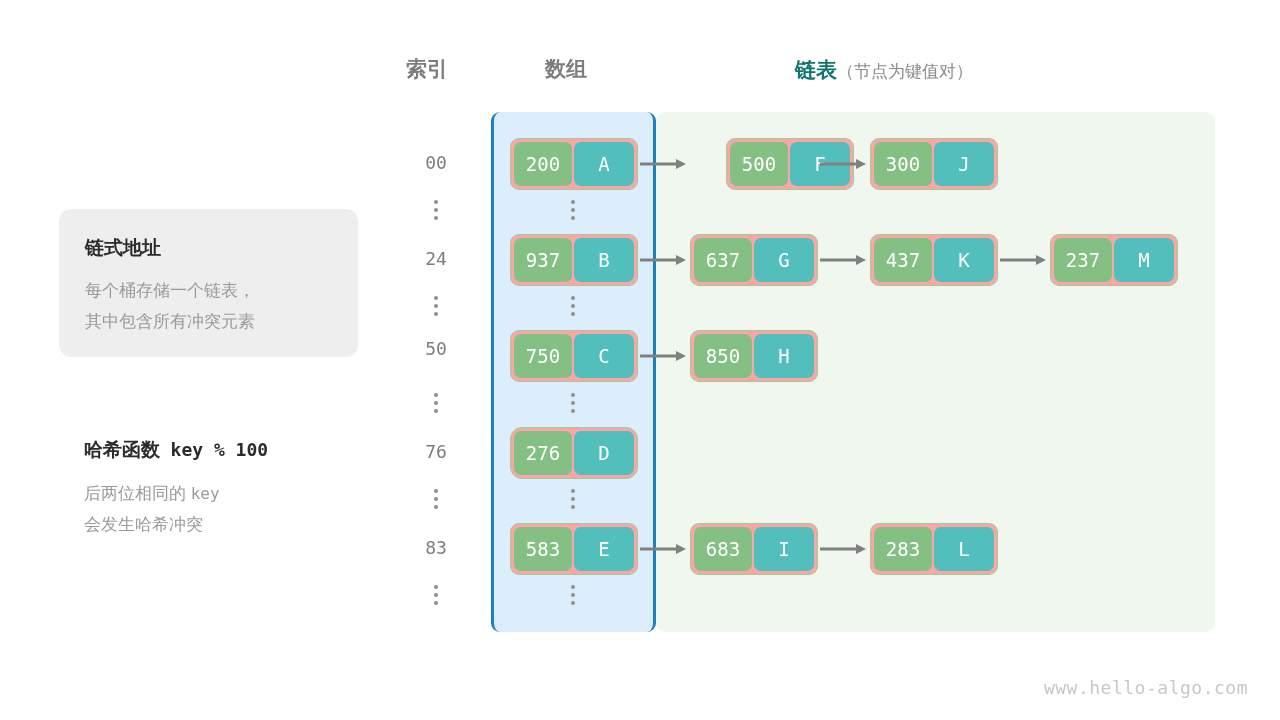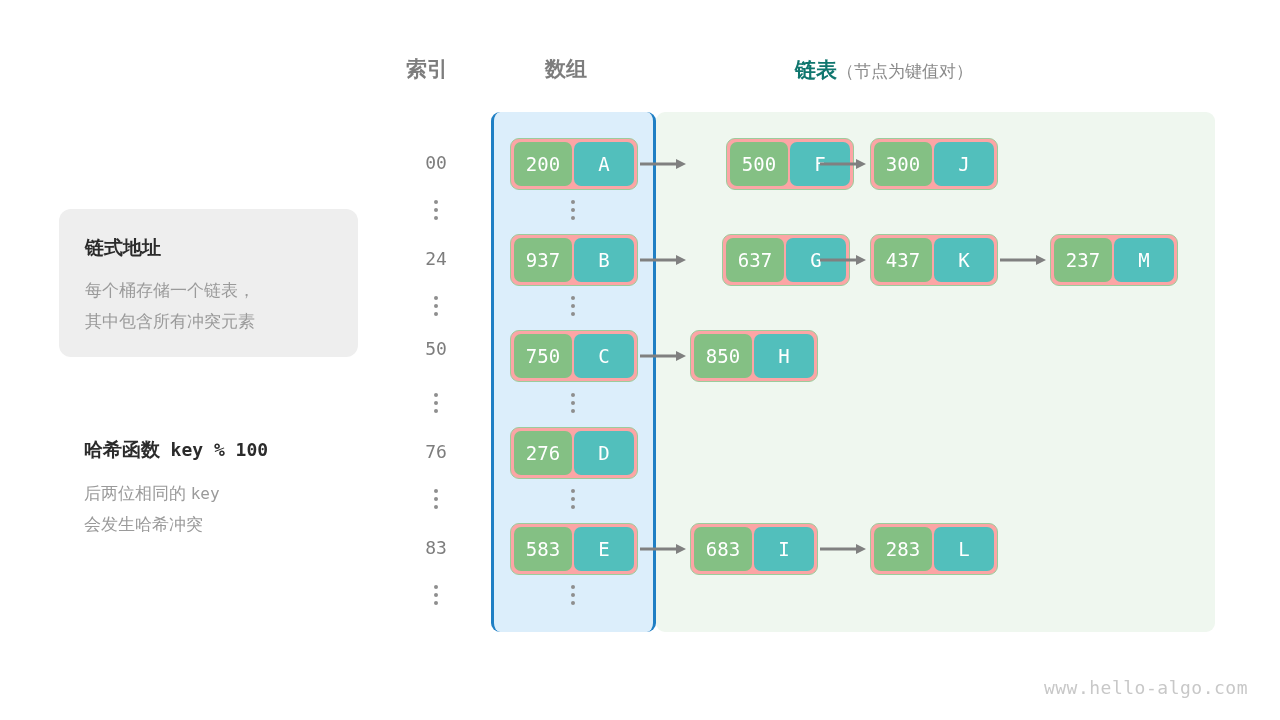--- a/index.html
+++ b/index.html
@@ -202,21 +202,21 @@
       <div class="node" style="left: 510px; top: 234px;">
         <div class="key">937</div>
         <div class="val">B</div>
       </div>
       <div class="arrow" style="left: 640px; top: 255px; width: 46px;">
         <svg width="46" height="10" viewBox="0 0 46 10">
           <line x1="0" y1="5" x2="37" y2="5" stroke="#808080" stroke-width="3"></line>
           <polygon points="36,0 46,5 36,10" fill="#808080"></polygon>
         </svg>
       </div>
-      <div class="node" style="left: 690px; top: 234px; margin-left: 32px;">
+      <div class="node" style="left: 690px; top: 234px;">
         <div class="key">637</div>
         <div class="val">G</div>
       </div>
       <div class="arrow" style="left: 820px; top: 255px; width: 46px;">
         <svg width="46" height="10" viewBox="0 0 46 10">
           <line x1="0" y1="5" x2="37" y2="5" stroke="#808080" stroke-width="3"></line>
           <polygon points="36,0 46,5 36,10" fill="#808080"></polygon>
         </svg>
       </div>
       <div class="node" style="left: 870px; top: 234px;">
@@ -242,21 +242,21 @@
         <svg width="46" height="10" viewBox="0 0 46 10">
           <line x1="0" y1="5" x2="37" y2="5" stroke="#808080" stroke-width="3"></line>
           <polygon points="36,0 46,5 36,10" fill="#808080"></polygon>
         </svg>
       </div>
       <div class="node" style="left: 690px; top: 330px;">
         <div class="key">850</div>
         <div class="val">H</div>
       </div>
       <div class="idx" style="top: 441px;">76</div>
-      <div class="node" style="left: 510px; top: 427px;">
+      <div class="node" style="left: 510px; top: 427px; border-radius: 12px;">
         <div class="key">276</div>
         <div class="val">D</div>
       </div>
       <div class="idx" style="top: 537px;">83</div>
       <div class="node" style="left: 510px; top: 523px;">
         <div class="key">583</div>
         <div class="val">E</div>
       </div>
       <div class="arrow" style="left: 640px; top: 544px; width: 46px;">
         <svg width="46" height="10" viewBox="0 0 46 10">

